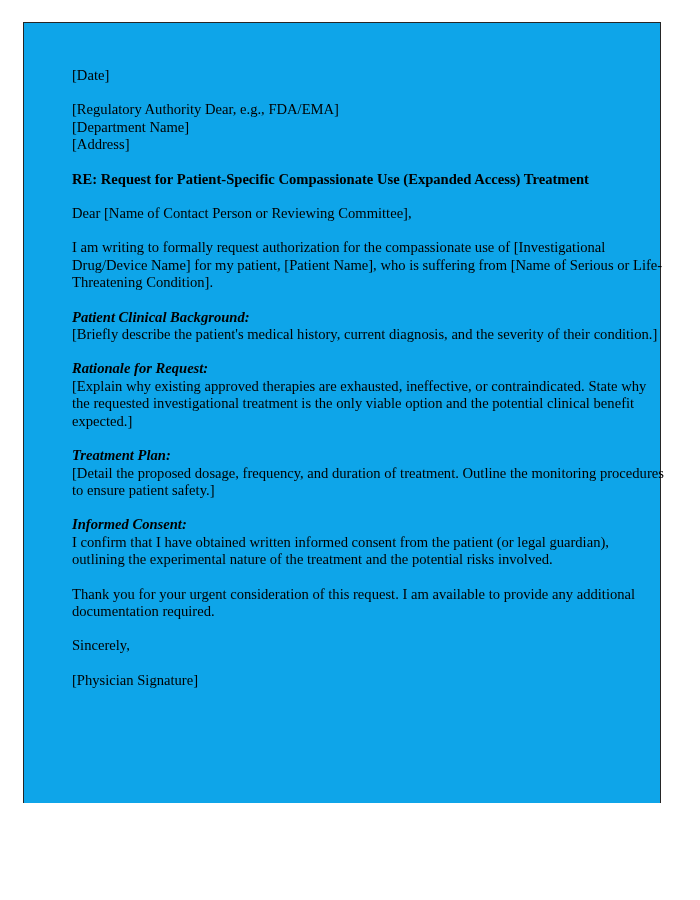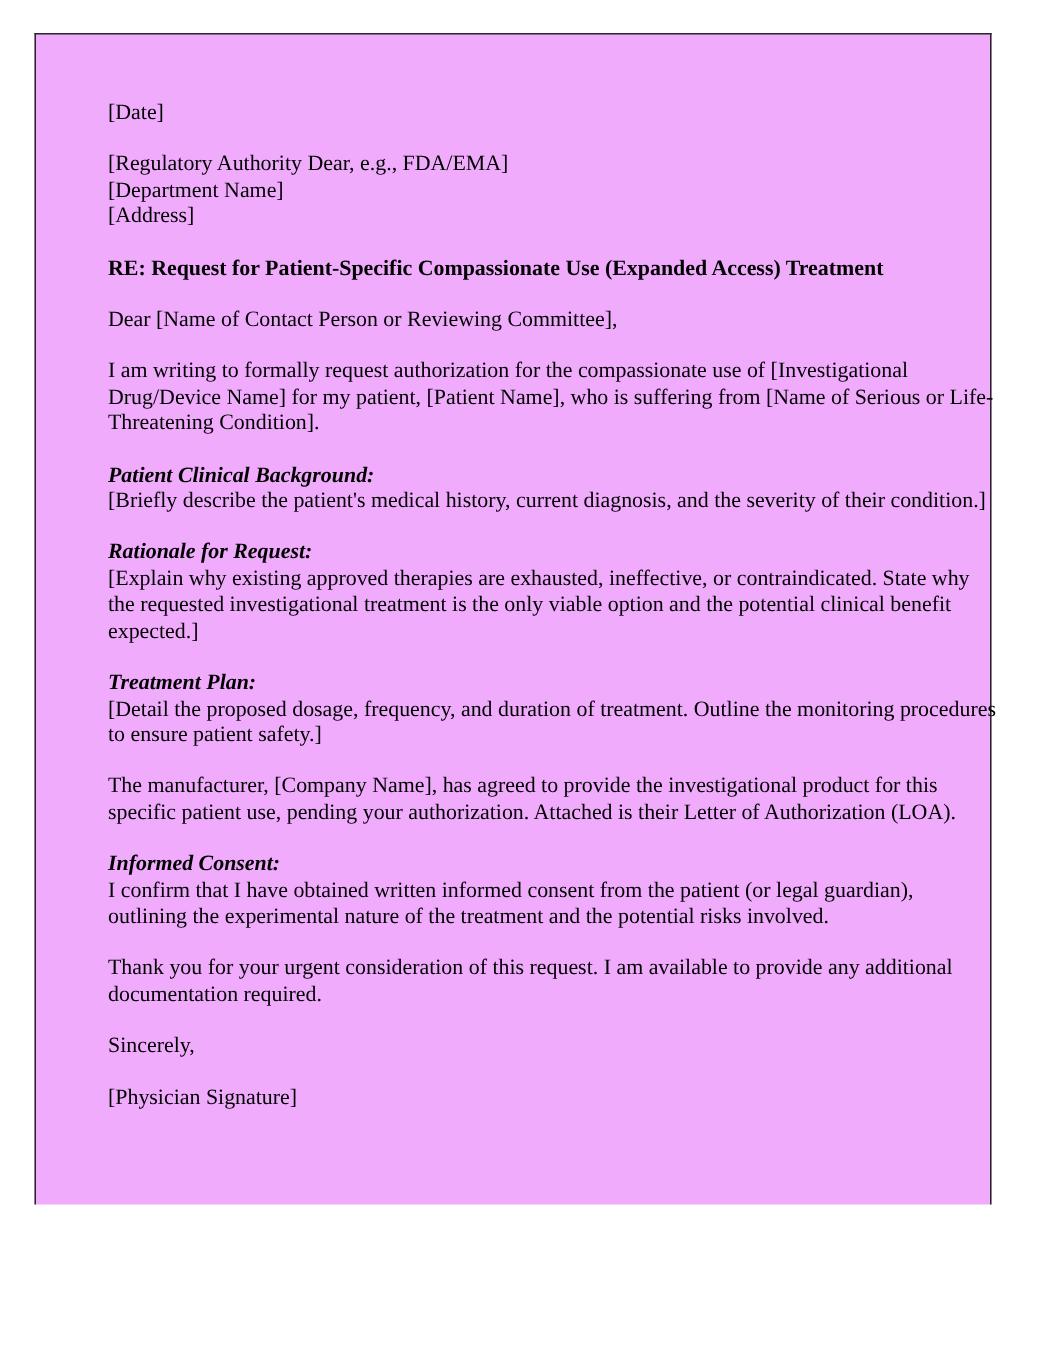--- a/index.html
+++ b/index.html
@@ -22,21 +22,21 @@
     position: absolute;
     left: 23px;
     top: 22px;
     width: 638px;
     height: 781px;
     border-left: 1.5px solid #262626;
     border-right: 1.5px solid #262626;
     border-top: 1.5px solid #262626;
     border-bottom: none;
     box-sizing: border-box;
-    background: #f0abfc;
+    background: #0ea5e9;
   }
 
   .letter-body {
     position: absolute;
     left: 48px;
     top: 44px;
     width: 592px;
     font-size: 14.6px;
     line-height: 17.4px;
   }
@@ -112,21 +112,20 @@
       <span class="section-heading">Rationale for Request:</span>
       <span class="section-text">[Explain why existing approved therapies are exhausted, ineffective, or contraindicated. State why the requested investigational treatment is the only viable option and the potential clinical benefit expected.]</span>
     </div>
 
     <div class="section">
       <span class="section-heading">Treatment Plan:</span>
       <span class="section-text">[Detail the proposed dosage, frequency, and duration of treatment. Outline the monitoring procedures to ensure patient safety.]</span>
     </div>
 
     <div class="section">
-      <span class="section-text">The manufacturer, [Company Name], has agreed to provide the investigational product for this specific patient use, pending your authorization. Attached is their Letter of Authorization (LOA).</span>
     </div>
 
     <div class="section">
       <span class="section-heading">Informed Consent:</span>
       <span class="section-text">I confirm that I have obtained written informed consent from the patient (or legal guardian), outlining the experimental nature of the treatment and the potential risks involved.</span>
     </div>
 
     <div class="block">
       <span class="line">Thank you for your urgent consideration of this request. I am available to provide any additional documentation required.</span>
     </div>

